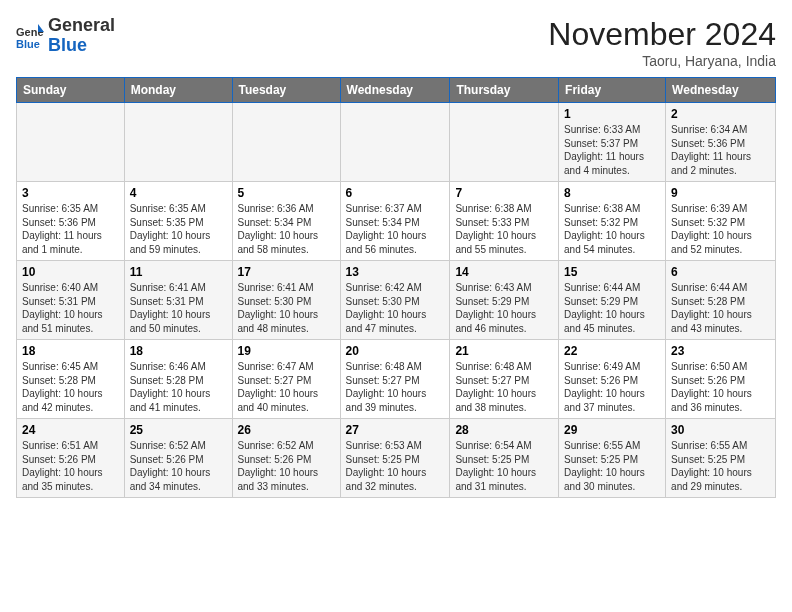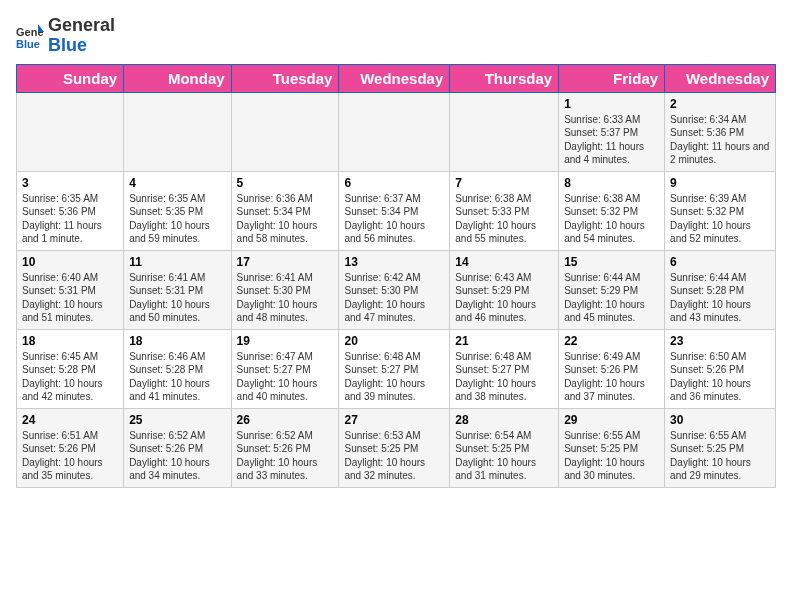--- a/index.html
+++ b/index.html
@@ -43,25 +43,25 @@
     .location {
       font-size: 14px;
       color: #555;
     }
     .calendar {
       width: 100%;
       border-collapse: collapse;
       font-size: 10.5px;
     }
     .calendar thead tr th {
-      background: #ec4899;
+      background: #737373;
       color: #fff;
-      text-align: right;
+      text-align: left;
       padding: 5px 6px;
-      font-size: 15px;
+      font-size: 12px;
       font-weight: bold;
       border: 1px solid #1565c0;
     }
     .calendar tbody tr td {
       vertical-align: top;
       border: 1px solid #ccc;
       padding: 4px 5px;
       width: 113px;
       min-height: 80px;
       background: #fff;
@@ -97,20 +97,24 @@
       <text x="0" y="26" font-size="11" font-weight="bold" fill="#1565c0">Blue</text>
       <polygon points="22,2 28,10 22,10" fill="#1565c0"></polygon>
     </svg>
     <div>
       <div class="logo-text">
         <span class="logo-general">General</span><br>
         <span class="logo-blue">Blue</span>
       </div>
     </div>
   </div>
+  <div class="title-block">
+    <div class="month-title">November 2024</div>
+    <div class="location">Taoru, Haryana, India</div>
+  </div>
 </div>
 
 <table class="calendar">
   <thead>
     <tr>
     <th>Sunday</th>
         <th>Monday</th>
         <th>Tuesday</th>
         <th>Wednesday</th>
         <th>Thursday</th>

